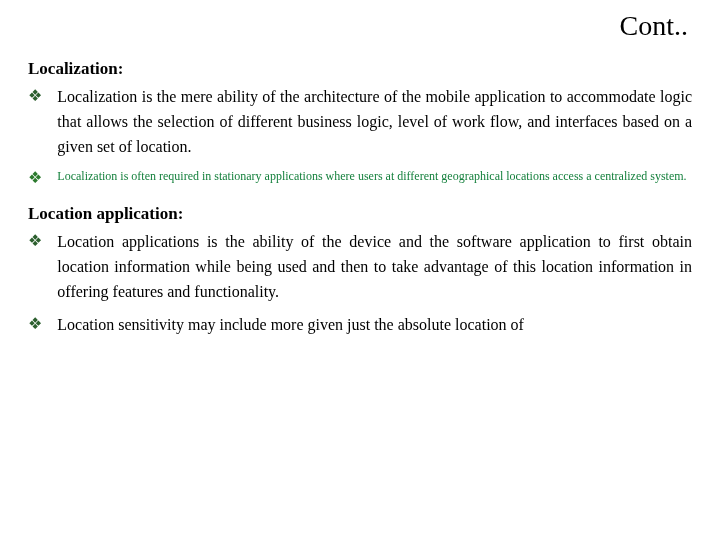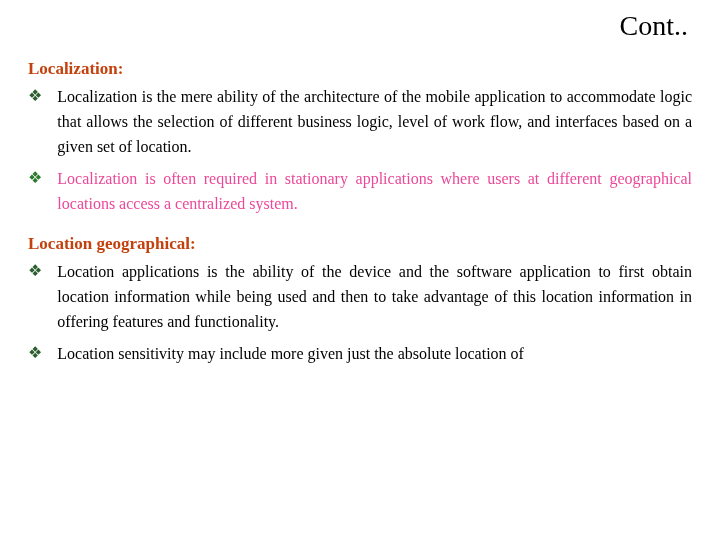--- a/index.html
+++ b/index.html
@@ -30,21 +30,21 @@
       font-size: 28px;
       font-weight: normal;
       color: #000000;
       margin-bottom: 6px;
       padding-right: 4px;
     }
 
     .section-heading {
       font-size: 17px;
       font-weight: bold;
-      color: #c2410c;
+      color: #000000;
       margin-bottom: 6px;
       margin-top: 17px;
     }
 
     .bullet-item {
       display: flex;
       align-items: flex-start;
       margin-bottom: 8px;
     }
 
@@ -58,23 +58,23 @@
 
     .bullet-text {
       text-align: justify;
       color: #000000;
       line-height: 1.55;
       font-size: 16px;
     }
 
     .bullet-text-green {
       text-align: justify;
-      color: #ec4899;
+      color: #15803d;
       line-height: 1.55;
-      font-size: 16px;
+      font-size: 12px;
     }
 
     .indent-block {
       margin-left: 9px;
     }
 
     .bottom-bullet {
       display: flex;
       align-items: flex-start;
       margin-top: 4px;
@@ -98,21 +98,21 @@
   <div class="bullet-item">
     <span class="bullet-diamond">❖</span>
     <span class="bullet-text indent-block">Localization  is  the  mere  ability  of  the  architecture  of  the  mobile  application   to  accommodate  logic  that  allows  the  selection  of  different  business  logic,  level  of  work  flow,  and  interfaces  based  on  a  given  set  of  location.</span>
   </div>
 
   <div class="bullet-item">
     <span class="bullet-diamond" style="color:#2c7a2e;">❖</span>
     <span class="bullet-text-green indent-block">Localization  is  often  required  in  stationary  applications  where  users  at  different  geographical  locations  access  a  centralized  system.</span>
   </div>
 
-  <div class="section-heading">Location geographical:</div>
+  <div class="section-heading">Location application:</div>
 
   <div class="bullet-item">
     <span class="bullet-diamond">❖</span>
     <span class="bullet-text indent-block">Location  applications  is  the  ability  of  the  device  and  the  software  application  to  first  obtain  location  information  while  being  used  and  then  to  take  advantage  of  this  location  information  in  offering  features  and  functionality.</span>
   </div>
 
   <div class="bullet-item bottom-bullet">
     <span class="bullet-diamond">❖</span>
     <span class="bullet-text indent-block cut-off">Location  sensitivity  may  include  more  given  just  the  absolute  location  of</span>
   </div>

